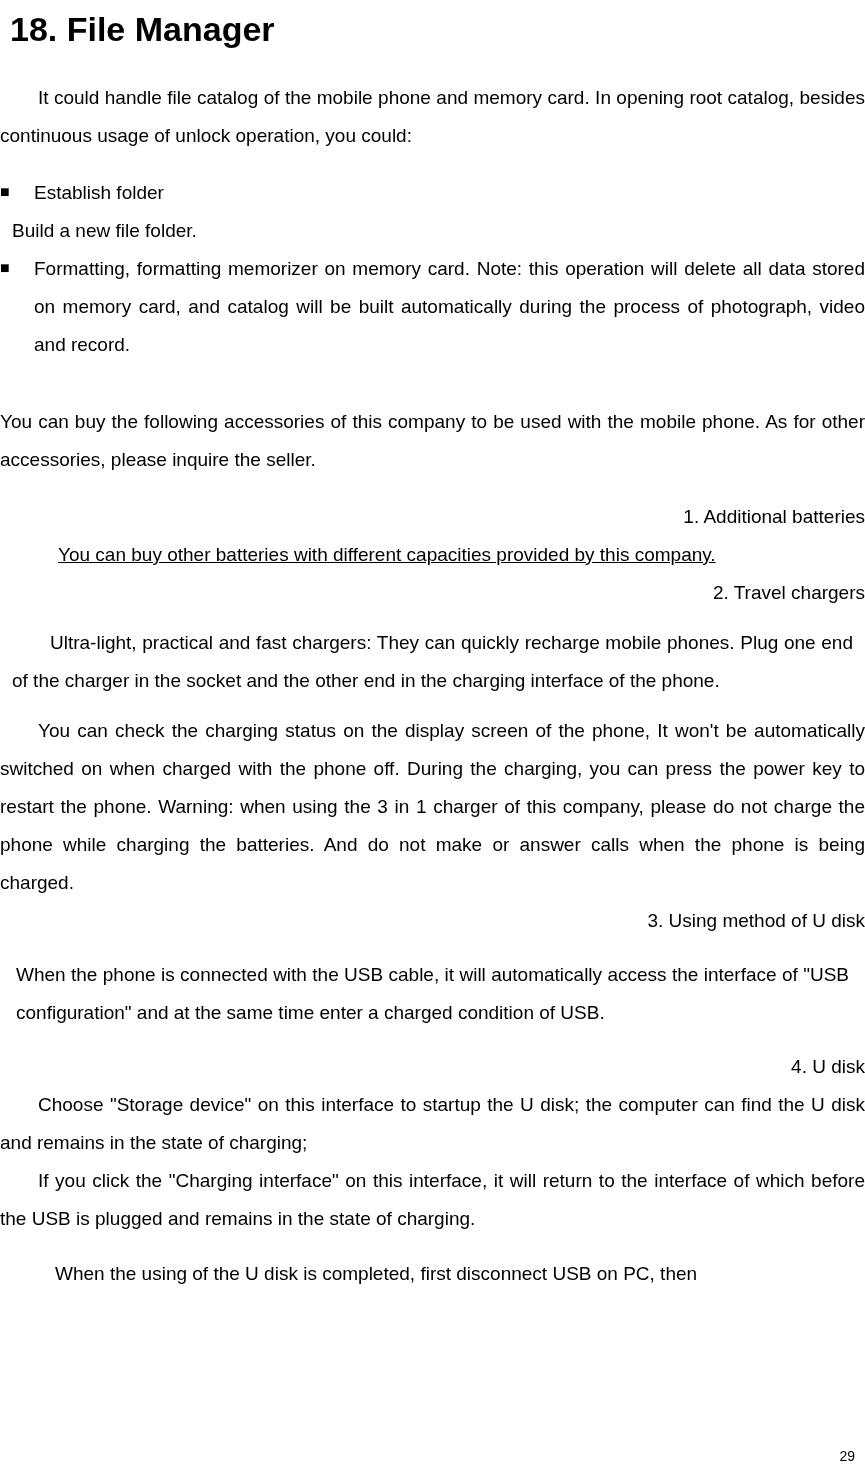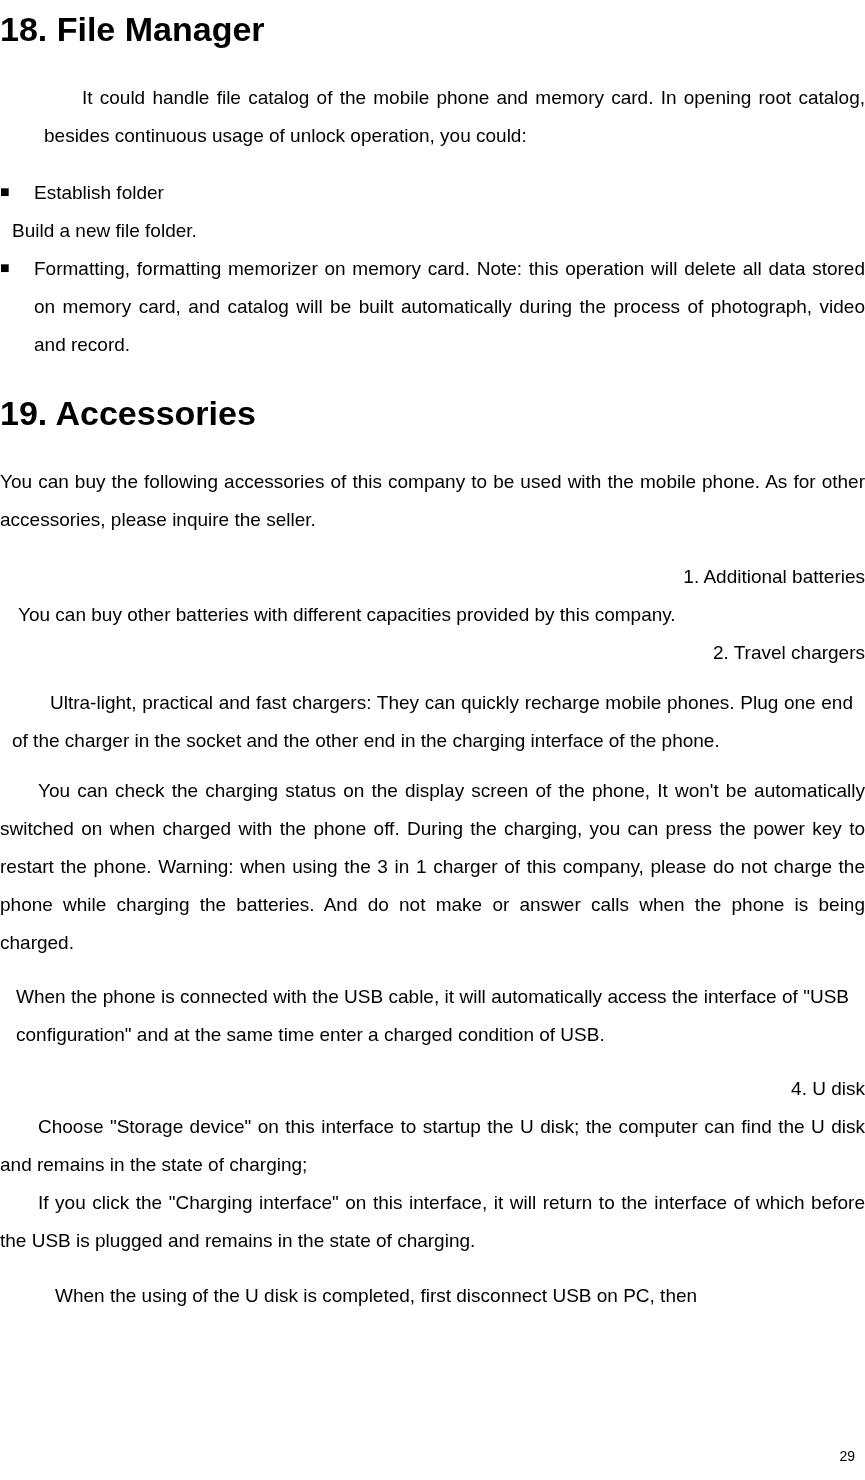--- a/index.html
+++ b/index.html
@@ -12,30 +12,29 @@
     }
     .page {
       padding: 0 0 20px 0;
       position: relative;
       min-height: 1460px;
     }
     h1.section-heading {
       font-size: 34px;
       font-weight: bold;
       margin: 10px 0 30px 0;
-      padding-left: 0;
+      padding-left: 10px;
     }
     .body-text {
       font-size: 19px;
       line-height: 2;
       text-align: justify;
     }
     .indent {
       text-indent: 38px;
-      margin-left: 44px;
     }
     .bullet-row {
       display: flex;
       font-size: 19px;
       line-height: 2;
       text-align: justify;
       margin: 0;
     }
     .bullet-marker {
       width: 34px;
@@ -48,24 +47,25 @@
     }
     .sub-indent {
       padding-left: 12px;
     }
     .numbered-row {
       font-size: 19px;
       line-height: 2;
       text-align: right;
     }
     .numbered-sub {
-      padding-left: 18px;
+      padding-left: 58px;
       font-size: 19px;
       line-height: 2;
       text-align: justify;
+      text-decoration: underline;
     }
     .page-number {
       position: absolute;
       bottom: 26px;
       right: 10px;
       font-size: 14px;
       font-family: Liberation Sans, sans-serif;
     }
     .section-gap {
       height: 20px;
@@ -86,31 +86,31 @@
   </div>
   <div class="body-text sub-indent">Build a new file folder.</div>
 
   <div class="bullet-row">
     <div class="bullet-marker">■</div>
     <div class="bullet-content">Formatting, formatting memorizer on memory card. Note: this operation will delete all data stored on memory card, and catalog will be built automatically during the process of photograph, video and record.</div>
   </div>
 
   <div class="section-gap"></div>
 
-  <h1 class="section-heading">19.  Accessories</h1>
 
   <p class="body-text" style="text-indent:0;">You can buy the following accessories of this company to be used with the mobile phone. As for other accessories, please inquire the seller.</p>
 
   <div class="numbered-row">1.   Additional batteries</div>
   <div class="numbered-sub">You can buy other batteries with different capacities provided by this company.</div>
 
   <div class="numbered-row">2.   Travel chargers</div>
   <p class="body-text indent" style="margin:12px;">Ultra-light, practical and fast chargers: They can quickly recharge mobile phones. Plug one end of the charger in the socket and the other end in the charging interface of the phone.</p>
   <p class="body-text indent" style="margin:0;">You can check the charging status on the display screen of the phone, It won't be automatically switched on when charged with the phone off. During the charging, you can press the power key to restart the phone. Warning: when using the 3 in 1 charger of this company, please do not charge the phone while charging the batteries. And do not make or answer calls when the phone is being charged.</p>
 
+  <div class="numbered-row">3.   Using method of U disk</div>
   <p class="body-text" style="margin:16px; text-indent:0;">When the phone is connected with the USB cable, it will automatically access the interface of "USB configuration" and at the same time enter a charged condition of USB.</p>
 
   <div class="numbered-row">4.   U disk</div>
   <p class="body-text indent" style="margin:0;">Choose "Storage device" on this interface to startup the U disk; the computer can find the U disk and remains in the state of charging;</p>
   <p class="body-text indent" style="margin:0;">If you click the "Charging interface" on this interface, it will return to the interface of which before the USB is plugged and remains in the state of charging.</p>
   <p class="body-text indent" style="margin:17px;">When the using of the U disk is completed, first disconnect USB on PC, then</p>
 
   <div class="page-number">29</div>
 
 </div>

